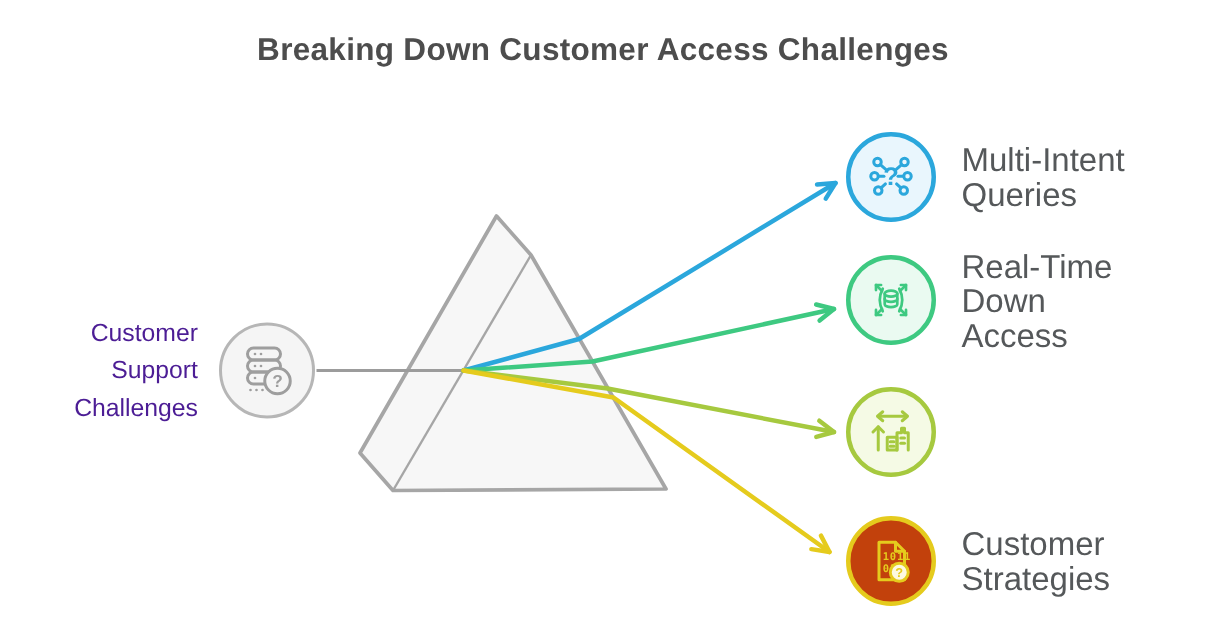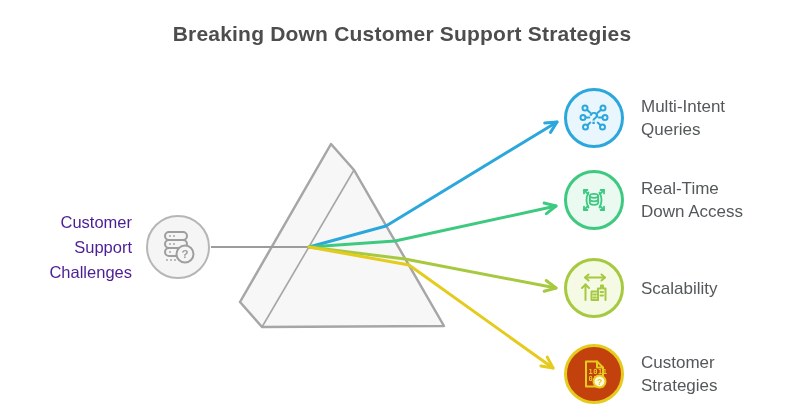--- a/index.html
+++ b/index.html
@@ -23,29 +23,29 @@
   .overlay{position:absolute;left:0;top:0;}
   .output-row{
     position:absolute;left:564px;height:60px;
     display:flex;align-items:center;gap:17px;
   }
   .output-circle{
     width:60px;height:60px;box-sizing:border-box;border:3px solid;
     border-radius:50%;flex:0 0 auto;
     display:flex;align-items:center;justify-content:center;
   }
-  .output-label{width:125px;font-size:17px;line-height:23px;font-weight:500;}
+  .output-label{width:125px;font-size:22px;line-height:23px;font-weight:500;}
   svg{display:block;}
 </style>
 </head>
 <body>
 
 <div class="canvas">
 
-  <div class="title" style="color: rgb(77, 77, 77);">Breaking Down Customer Support Strategies</div>
+  <div class="title" style="color: rgb(77, 77, 77);">Breaking Down Customer Access Challenges</div>
 
   <svg class="overlay" width="804" height="416" viewBox="0 0 804 416">
     <g>
       <polygon points="331,144 354,170 444,326 262,327 240,302" stroke-width="2.5" stroke-linejoin="round" fill="#f7f7f7" stroke="#a6a6a6"></polygon>
       <line x1="354" y1="170" x2="262" y2="327" stroke-width="1.6" stroke="#a6a6a6"></line>
     </g>
 
     <line x1="211" y1="247" x2="309" y2="247" stroke-width="2" stroke="#9c9c9c"></line>
 
     <g fill="none" stroke="currentColor" stroke-width="3" stroke-linejoin="round" stroke-linecap="round" style="color: rgb(43, 167, 220);">
@@ -137,21 +137,20 @@
         <line x1="8.5" y1="13.5" x2="8.5" y2="29"></line>
         <polyline points="5,17 8.5,13.5 12,17"></polyline>
         <rect x="14.5" y="20.5" width="6.5" height="8.5"></rect>
         <line x1="16.5" y1="23.5" x2="19" y2="23.5"></line>
         <line x1="16.5" y1="26.5" x2="19" y2="26.5"></line>
         <path d="M21,29 V17.5 H24 V14.5 H26 V17.5 H28.5 V29"></path>
         <line x1="23.5" y1="21" x2="26" y2="21"></line>
         <line x1="23.5" y1="24.5" x2="26" y2="24.5"></line>
       </svg>
     </div>
-    <div class="output-label" style="color: rgb(85, 88, 90);">Scalability</div>
   </div>
 
   <div class="output-row" style="top:344px">
     <div class="output-circle" style="color: rgb(229, 203, 29); background-color: #c2410c;">
       <svg width="34" height="34" viewBox="0 0 34 34" fill="none" stroke="currentColor" stroke-width="2" stroke-linecap="round" stroke-linejoin="round">
         <path d="M9,4.5 H20 L26,10.5 V29.5 H9 Z"></path>
         <path d="M20,4.5 V10.5 H26"></path>
         <text x="11.5" y="16.5" font-size="7" font-weight="bold" letter-spacing="0.5" font-family="DejaVu Sans Mono, monospace" fill="currentColor" stroke="none">1011</text>
         <text x="11.5" y="24" font-size="7" font-weight="bold" letter-spacing="0.5" font-family="DejaVu Sans Mono, monospace" fill="currentColor" stroke="none">01</text>
         <circle cx="22.5" cy="24.5" r="6" fill="#fdf9e1"></circle>

